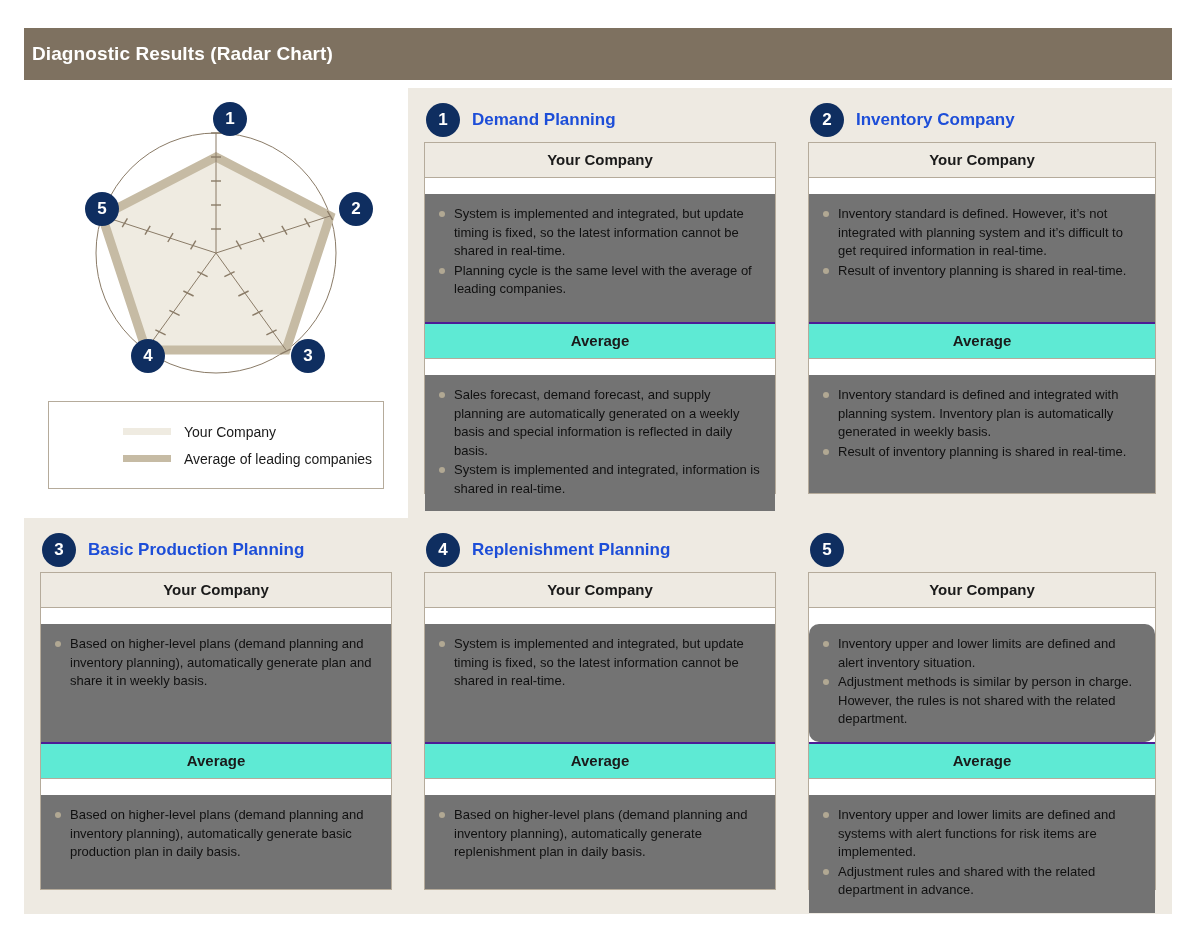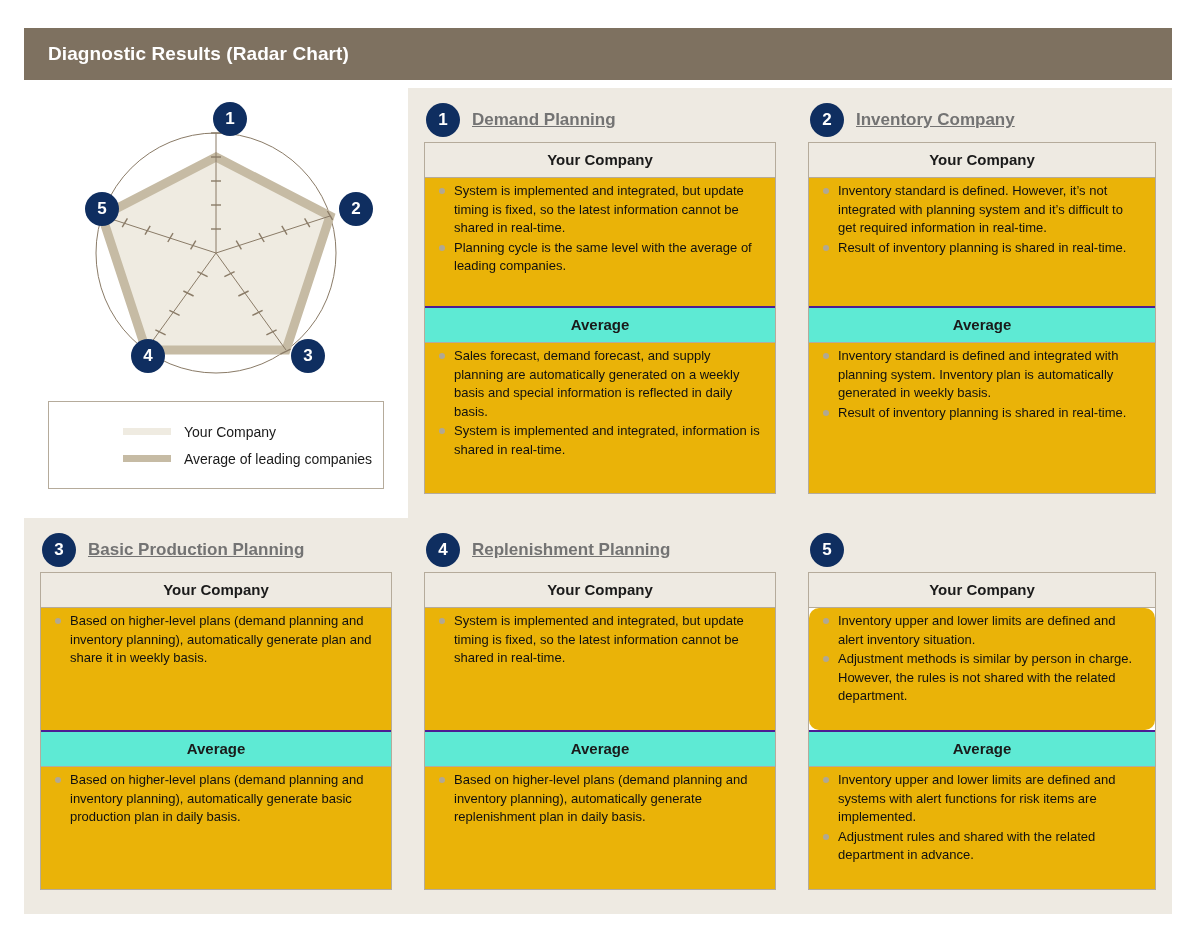--- a/index.html
+++ b/index.html
@@ -13,21 +13,21 @@
 
   
   .title-bar {
     position: absolute; left: 24px; top: 28px;
     width: 1148px; height: 52px;
     background: #7E7160;
     display: flex; align-items: center;
   }
   .title-bar-text {
     color: #ffffff; font-size: 19px; font-weight: bold;
-    padding-left: 24px; letter-spacing: .1px;
+    padding-left: 8px; letter-spacing: .1px;
   }
 
   
   .grid {
     position: absolute; left: 24px; top: 88px;
     width: 1148px; height: 826px;
     display: grid;
     grid-template-columns: 384px 384px 380px;
     grid-template-rows: 430px 396px;
   }
@@ -71,40 +71,40 @@
     height: 44px; gap: 12px; padding-left: 2px;
   }
   .panel-num {
     width: 34px; height: 34px; border-radius: 50%;
     background: #0F2E60; color: #ffffff;
     font-size: 17px; font-weight: bold;
     display: flex; align-items: center; justify-content: center;
     flex: 0 0 auto;
   }
   .panel-title {
-    font-size: 17px; font-weight: bold; color: #737373;
+    font-size: 17px; font-weight: bold; color: #1d4ed8;
     white-space: nowrap;
-    text-decoration: underline;
   }
   .panel-body {
     border: 1px solid #B5AB9B;
     background: #ffffff;
     display: flex; flex-direction: column;
     height: calc(100% - 52px);
   }
   .sec-head {
     text-align: center; font-size: 15px; font-weight: bold; color: #1A1A1A;
     padding: 8px 0 9px 0;
   }
   .sec-head.your { background: #EEEAE2; border-bottom: 1px solid #B5AB9B; }
   .sec-head.avg  { background: #5eead4; border-top: 2px solid #4c1d95; border-bottom: 1px solid #B5AB9B; text-align: center; }
   .sec-list {
-    background: #eab308;
-    padding: 4px 14px 12px 12px;
+    background: #737373;
+    padding: 11px 14px 12px 12px;
     flex: 1 1 auto;
+    margin-top: 16px;
   }
   .sec-list ul { list-style: none; }
   .sec-list li {
     position: relative;
     font-size: 13px; line-height: 1.43; color: #101010;
     padding-left: 17px; margin-bottom: 1px;
   }
   .sec-list li::before {
     content: "";
     position: absolute; left: 2px; top: 6px;

